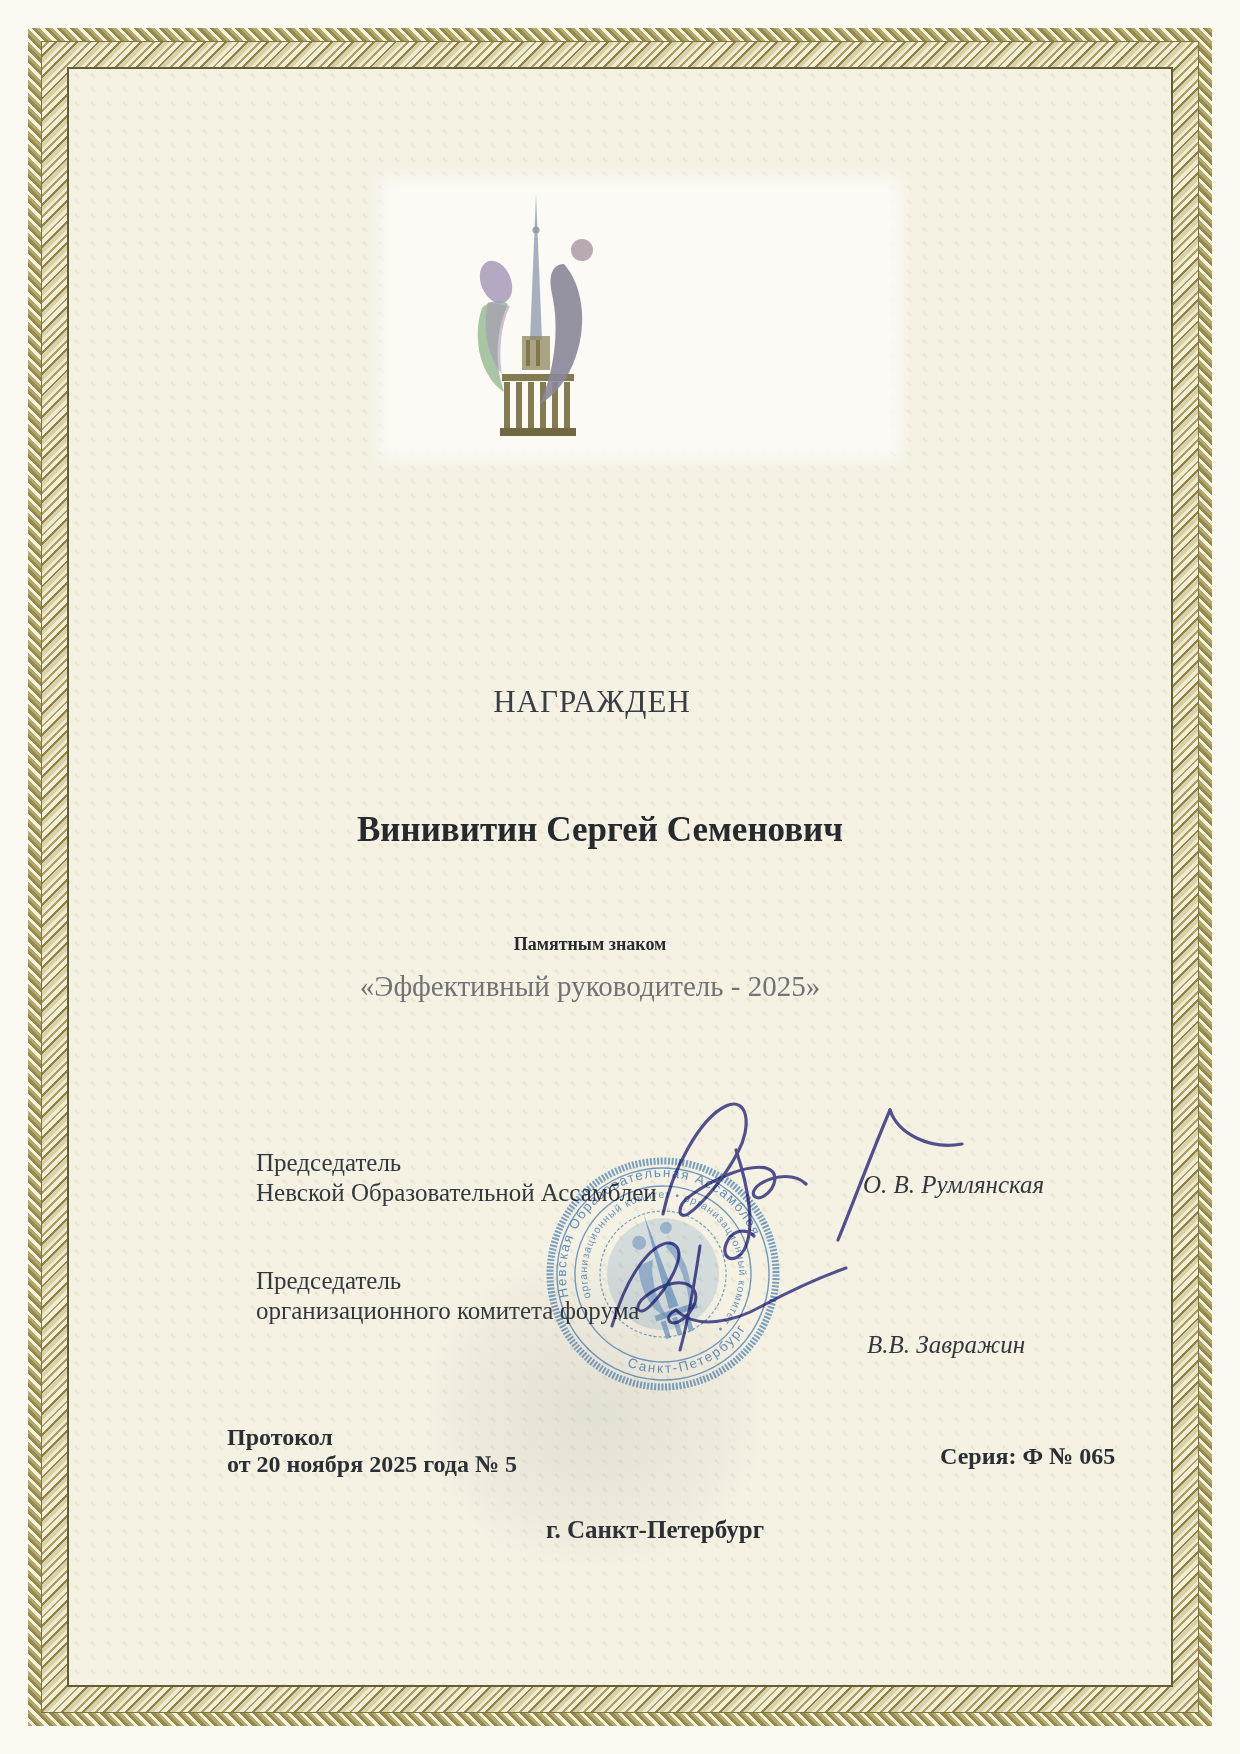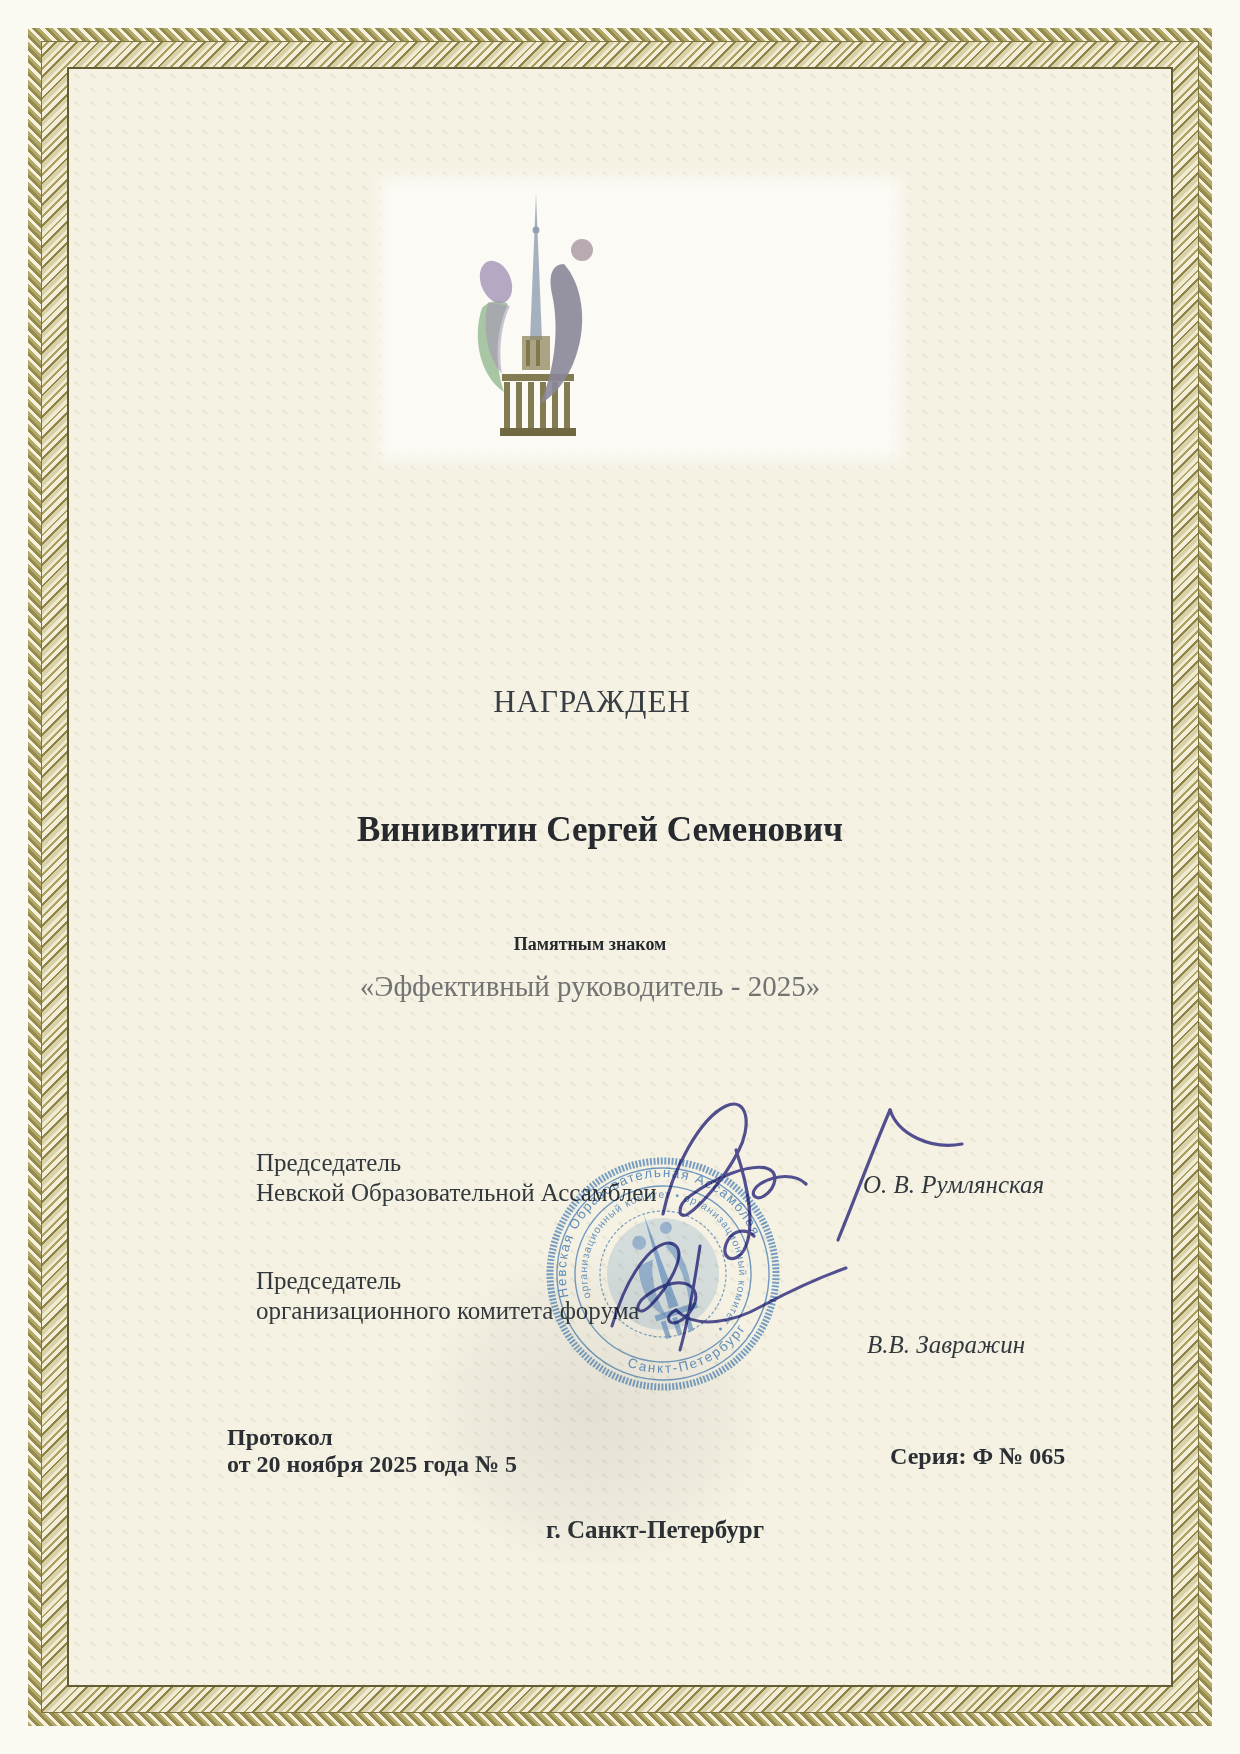--- a/index.html
+++ b/index.html
@@ -60,21 +60,21 @@
   .award2{left:590px;top:970px;font-size:29px;font-weight:normal;color:#737373;}
   
   .sig-role{position:absolute;font-size:25px;line-height:30px;color:#33383d;margin-left:39px;}
   .role1{left:217px;top:1148px;}
   .role2{left:217px;top:1266px;}
   .sig-name{position:absolute;font-size:25px;color:#33383d;white-space:nowrap;font-style:italic;}
   .name1{left:863px;top:1171px;}
   .name2{left:867px;top:1287px;margin-top:44px;}
   
   .protocol{position:absolute;left:227px;top:1424px;font-size:24px;line-height:27px;font-weight:bold;color:#2b2f33;}
-  .series{position:absolute;left:890px;top:1443px;font-size:24px;font-weight:bold;color:#2b2f33;white-space:nowrap;}
+  .series{position:absolute;left:940px;top:1443px;font-size:24px;font-weight:bold;color:#2b2f33;white-space:nowrap;}
   .city{position:absolute;left:655px;top:1516px;transform:translateX(-50%);font-size:25px;font-weight:bold;color:#2b2f33;white-space:nowrap;}
   
   .stamp{position:absolute;left:538px;top:1149px;width:250px;height:250px;mix-blend-mode:multiply;filter:blur(0.3px);opacity:0.92;}
   .sig-overlay{position:absolute;left:0;top:0;width:1240px;height:1754px;mix-blend-mode:multiply;pointer-events:none;}
   .scan-shadow{
     position:absolute;left:430px;top:1255px;width:330px;height:310px;
     background:radial-gradient(ellipse at 50% 50%, rgba(105,105,100,0.13), rgba(105,105,100,0.05) 55%, transparent 75%);
     pointer-events:none;
   }
 </style>

